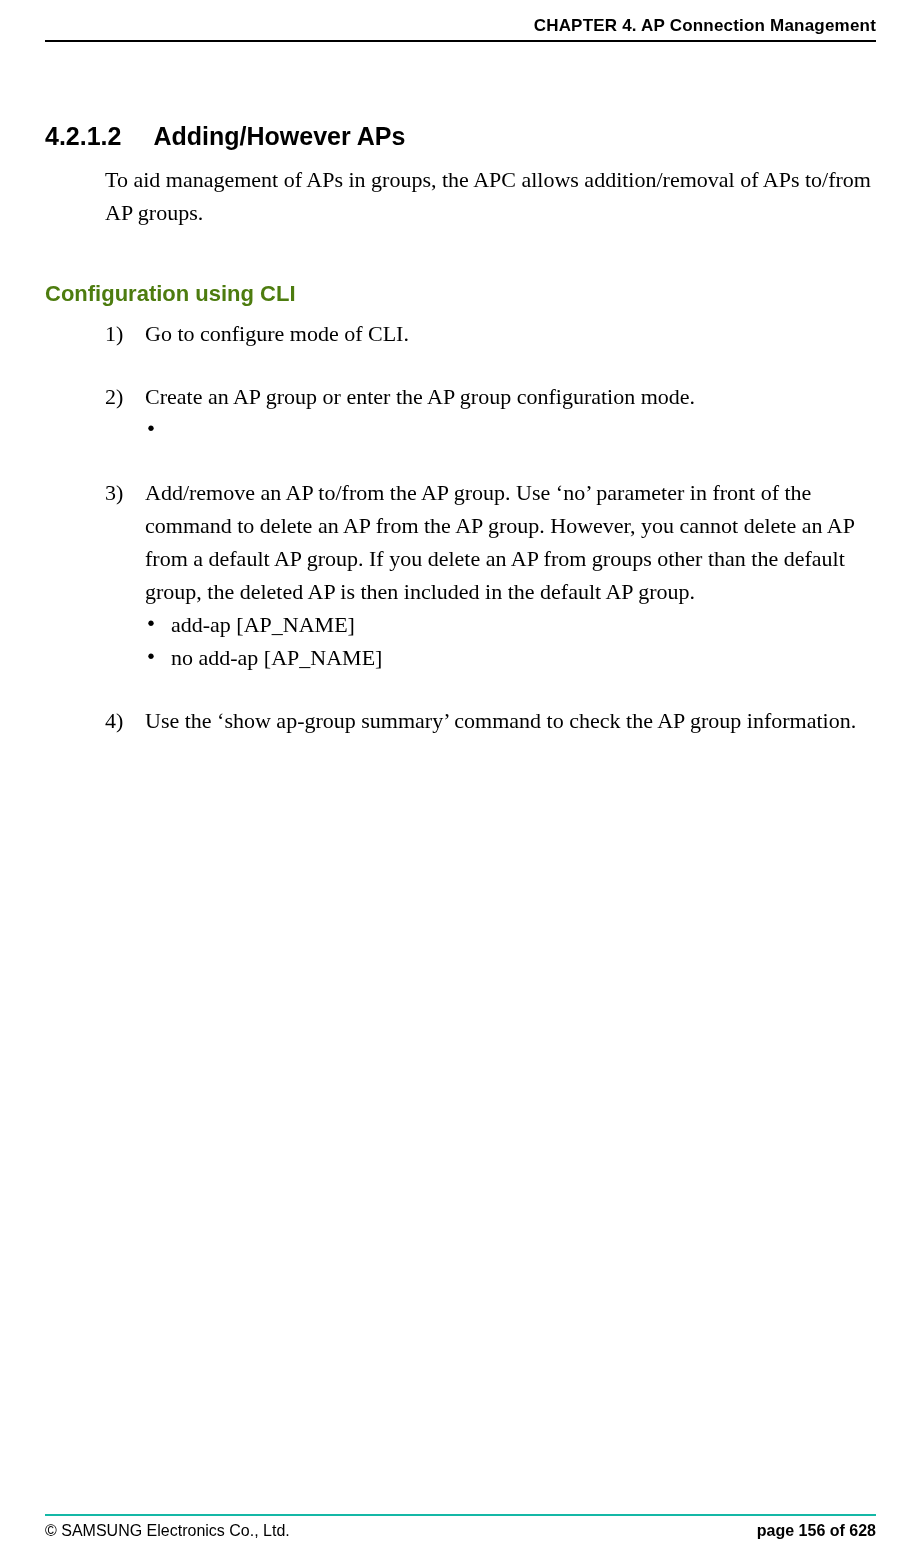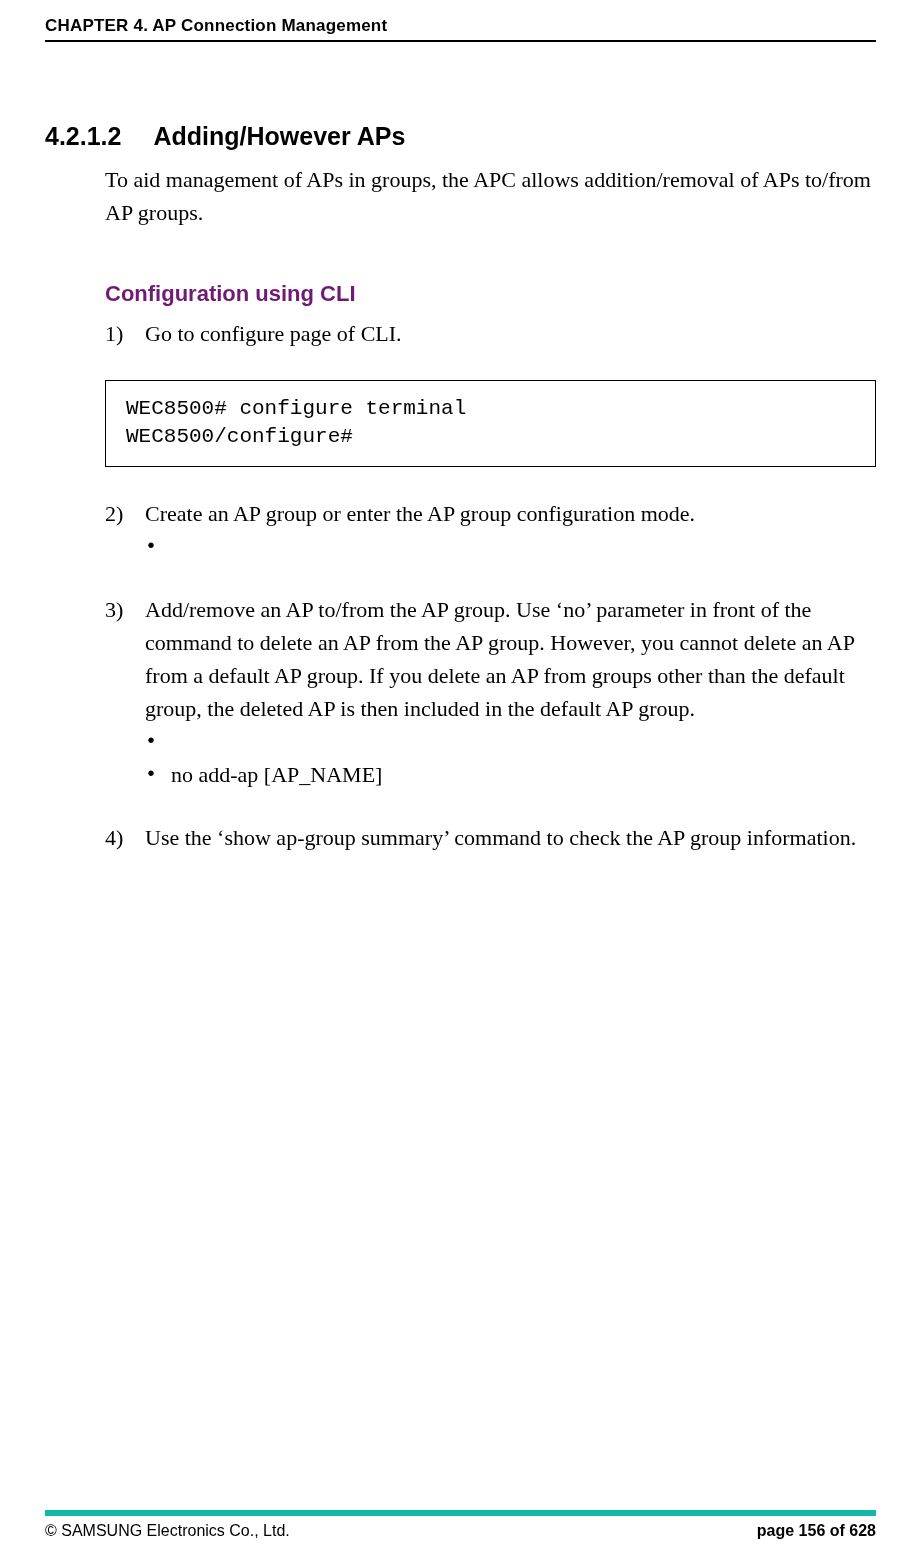--- a/index.html
+++ b/index.html
@@ -16,20 +16,21 @@
       color: #000;
     }
     .page {
       padding: 0 45px;
       height: 100%;
       display: flex;
       flex-direction: column;
     }
     .header {
       border-bottom: 2px solid #000;
+      text-align: right;
       padding-bottom: 4px;
       margin-bottom: 80px;
       padding-top: 16px;
     }
     .header-text {
       font-family: Arial, Helvetica, sans-serif;
       font-weight: bold;
       font-size: 17px;
       letter-spacing: 0.2px;
     }
@@ -48,23 +49,22 @@
     }
     .intro {
       font-size: 22px;
       line-height: 1.5;
       margin-left: 60px;
       margin-bottom: 52px;
     }
     .subheading {
       font-family: Arial, Helvetica, sans-serif;
       font-weight: bold;
-      color: #701a75;
+      color: #4d7c0f;
       font-size: 22px;
-      margin-left: 60px;
       margin-bottom: 10px;
     }
     .step-block {
       margin-left: 60px;
       margin-bottom: 30px;
     }
     .step-line {
       font-size: 22px;
       line-height: 1.5;
       display: flex;
@@ -95,21 +95,21 @@
       margin-right: 0;
       margin-top: 24px;
       margin-bottom: 30px;
       padding: 14px 20px;
       font-family: "Courier New", Courier, monospace;
       font-size: 21px;
       line-height: 1.35;
       white-space: pre;
     }
     .footer {
-      border-top: 6px solid #14b8a6;
+      border-top: 2px solid #14b8a6;
       padding-top: 6px;
       padding-bottom: 25px;
       display: flex;
       justify-content: space-between;
       font-family: Arial, Helvetica, sans-serif;
       font-size: 16px;
     }
     .footer-right {
       font-weight: bold;
     }
@@ -128,44 +128,43 @@
       <span class="section-num">4.2.1.2</span><span>Adding/However APs</span>
     </h2>
 
     <p class="intro">To aid management of APs in groups, the APC allows addition/removal of APs to/from AP groups.</p>
 
     <h3 class="subheading">Configuration using CLI</h3>
 
     <div class="step-block">
       <div class="step-line">
         <span class="step-num">1)</span>
-        <span class="step-text">Go to configure page of CLI.</span>
+        <span class="step-text">Go to configure mode of CLI.</span>
       </div>
     </div>
 
-    <div class="code-box">WEC8500# configure terminal
-WEC8500/configure#</div>
 
     <div class="step-block">
       <div class="step-line">
         <span class="step-num">2)</span>
         <span class="step-text">Create an AP group or enter the AP group configuration mode.</span>
       </div>
       <div class="bullet-line">
         <span class="bullet-dot">•</span>
       </div>
     </div>
 
     <div class="step-block">
       <div class="step-line">
         <span class="step-num">3)</span>
         <span class="step-text">Add/remove an AP to/from the AP group. Use ‘no’ parameter in front of the command to delete an AP from the AP group. However, you cannot delete an AP from a default AP group. If you delete an AP from groups other than the default group, the deleted AP is then included in the default AP group.</span>
       </div>
       <div class="bullet-line">
         <span class="bullet-dot">•</span>
+        <span>add-ap [AP_NAME]</span>
       </div>
       <div class="bullet-line">
         <span class="bullet-dot">•</span>
         <span>no add-ap [AP_NAME]</span>
       </div>
     </div>
 
     <div class="step-block">
       <div class="step-line">
         <span class="step-num">4)</span>

